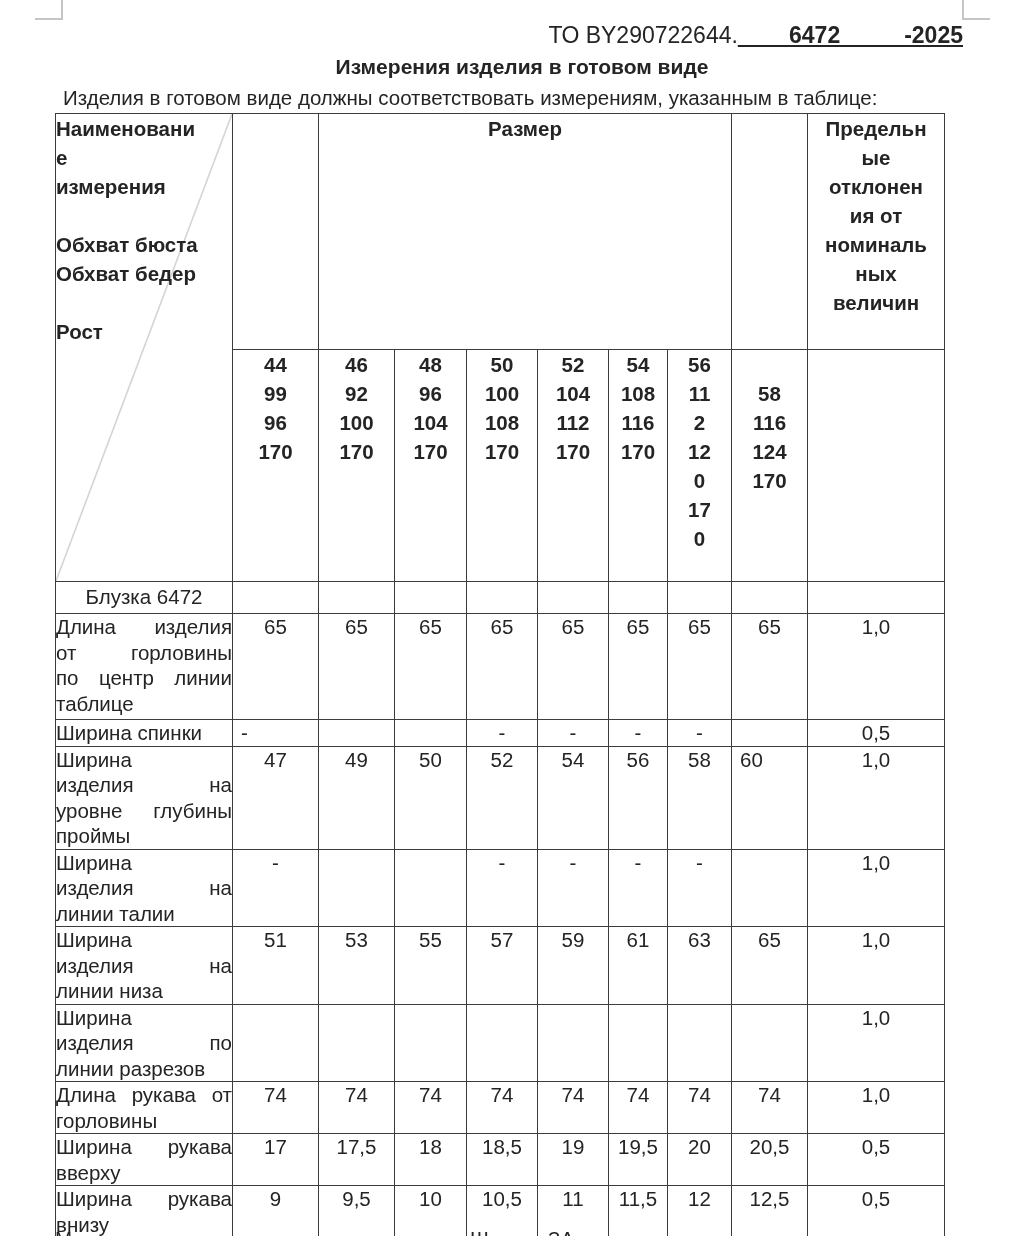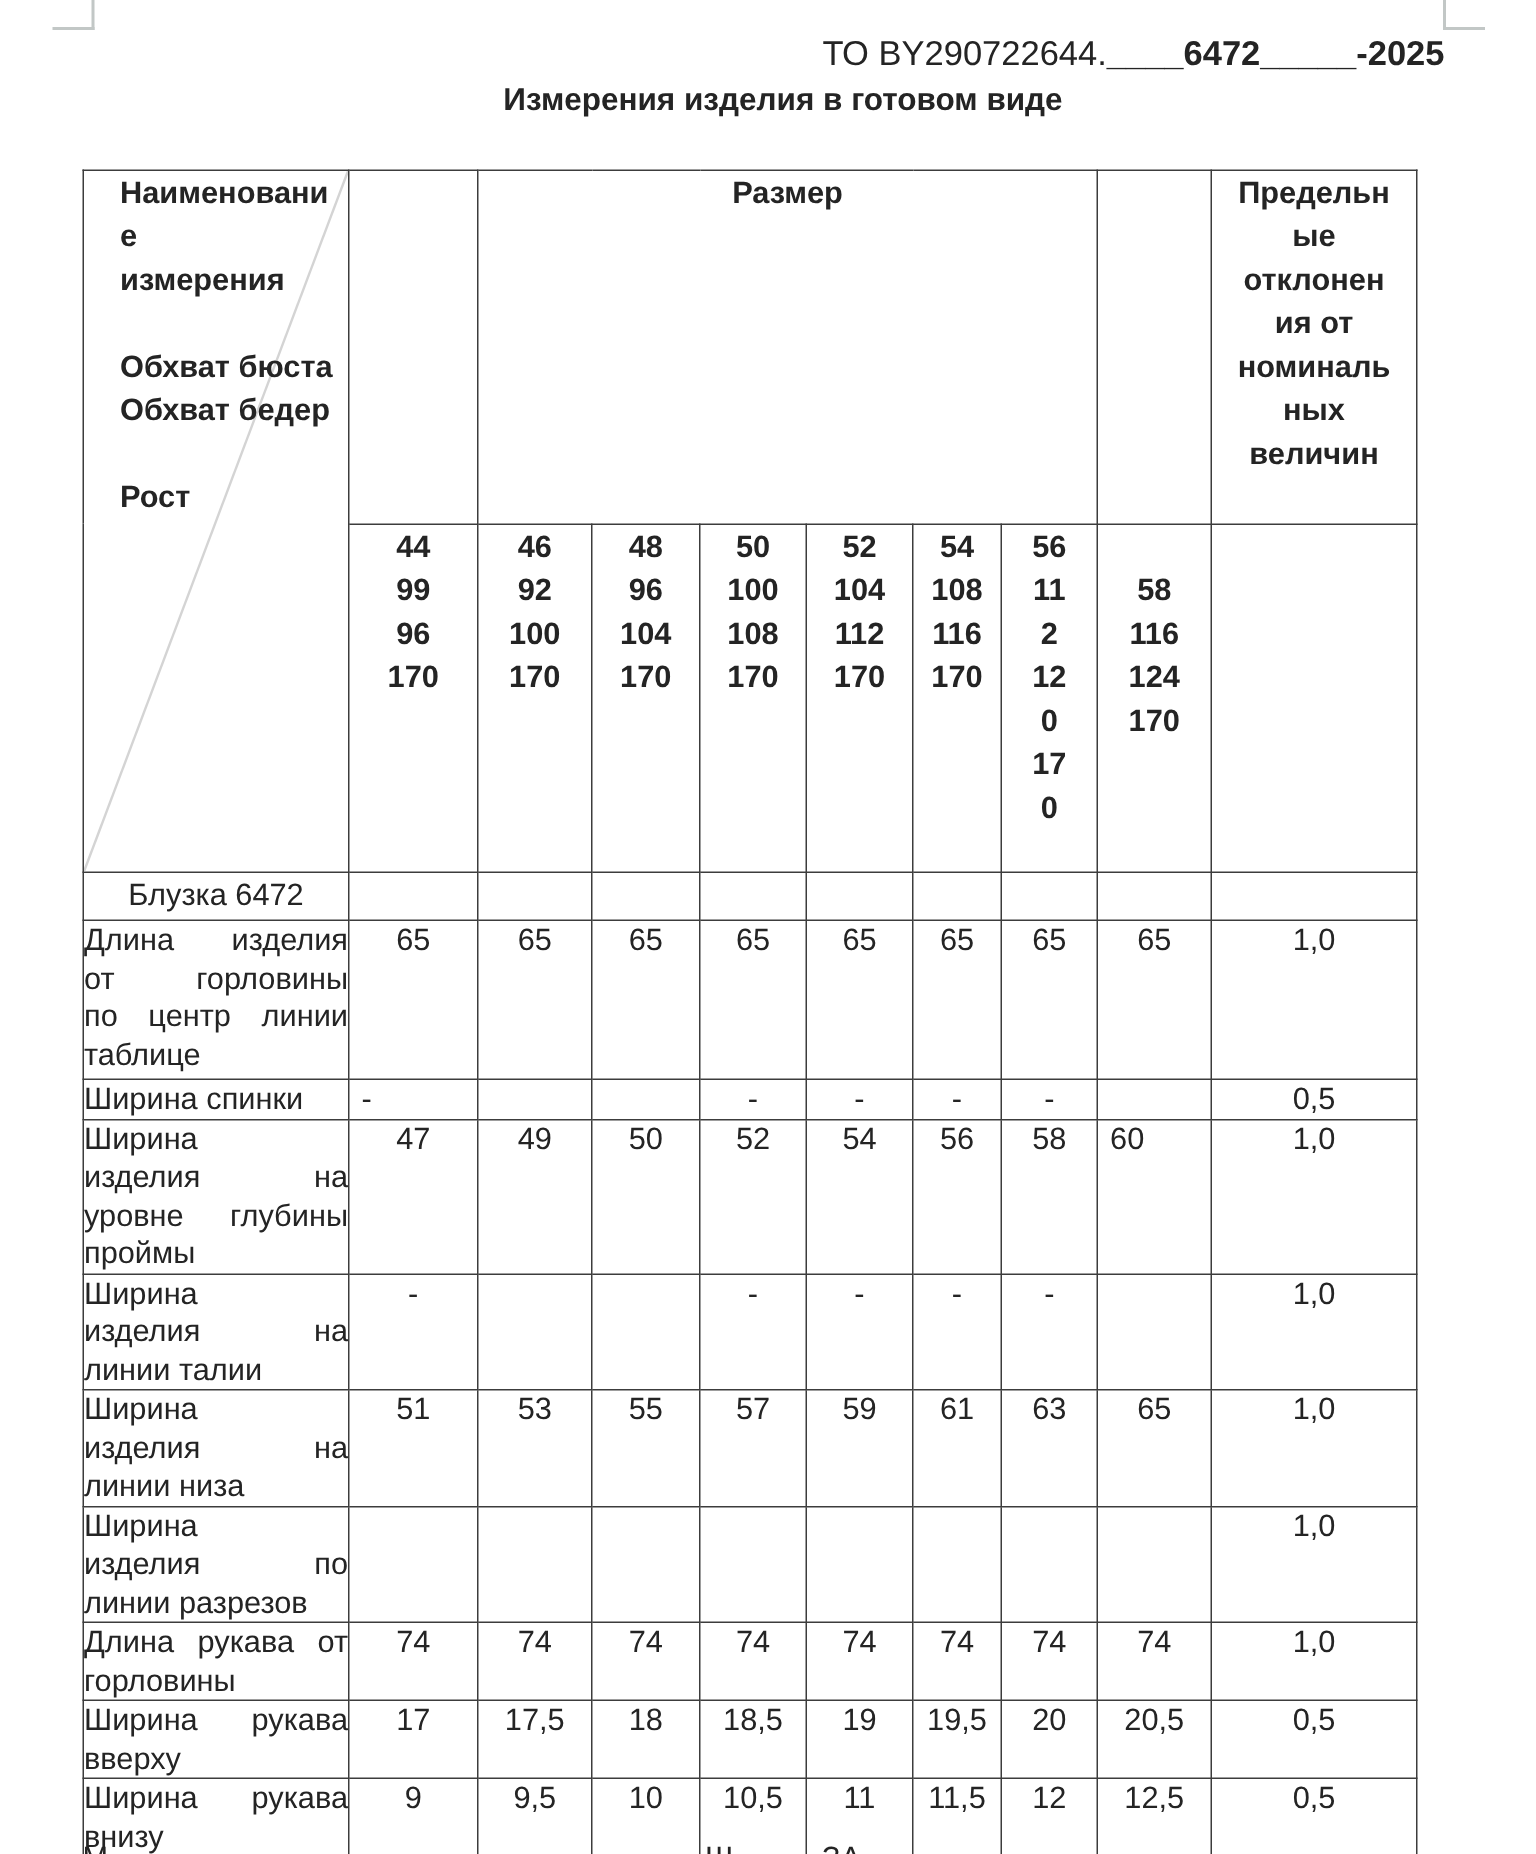--- a/index.html
+++ b/index.html
@@ -5,32 +5,32 @@
   html,body{margin:0;padding:0;background:#ffffff;}
   .page{
     position:relative;width:1024px;height:1236px;background:#ffffff;overflow:hidden;
     font-family:"Liberation Sans","DejaVu Sans",sans-serif;color:#242424;
   }
   
   .corner-mark{position:absolute;width:26px;height:18px;}
   .corner-mark.tl{left:35px;top:0;border-right:2px solid #c2c7c6;border-bottom:2px solid #c2c7c6;}
   .corner-mark.tr{left:962px;top:0;border-left:2px solid #c2c7c6;border-bottom:2px solid #c2c7c6;}
   .doc-number{position:absolute;top:22px;right:61px;font-size:23px;white-space:nowrap;}
-  .doc-number .bold-part{font-weight:bold;}
+  .doc-number .bold-part{font-weight:bold;text-decoration:underline;}
   .title{position:absolute;top:55px;left:72px;width:900px;text-align:center;font-weight:bold;font-size:21px;}
   .intro{position:absolute;top:86px;left:63px;width:900px;font-size:20.5px;}
   table.meas{
     position:absolute;left:55px;top:113px;width:889px;
     border-collapse:collapse;table-layout:fixed;
     font-size:20.5px;color:#242424;
   }
   table.meas td{border:1px solid #3c3c3c;vertical-align:top;padding:0;overflow:hidden;}
   td.name-cell{position:relative;font-weight:bold;line-height:29px;padding:2px 6px 0 7px;}
   td.name-cell svg{position:absolute;left:0;top:0;width:100%;height:100%;}
-  td.name-cell .nlines{position:relative;margin-left:24px;}
+  td.name-cell .nlines{position:relative;}
   td.size-header-cell{font-weight:bold;text-align:center;padding-top:3px;line-height:29px;}
   td.dev-header-cell{font-weight:bold;text-align:center;vertical-align:bottom;line-height:29px;padding-bottom:2px;margin-top:30px;}
   td.size-col{font-weight:bold;text-align:center;line-height:29px;padding-top:4px;margin-left:44px;}
   tr.group-row td{height:31px;}
   td.group-label{font-weight:normal;text-align:center;line-height:29px;}
   td.row-label{line-height:25.5px;padding:0 9px 0 7px;text-align:left;}
   td.row-label .jl{text-align:justify;text-align-last:justify;}
   td.value-cell{text-align:center;line-height:25.5px;padding-top:1px;}
   td.value-cell.align-left{text-align:left;padding-left:8px;}
   td.dev-cell{text-align:center;line-height:25.5px;padding-top:1px;}
@@ -44,20 +44,21 @@
 
   <div class="corner-mark tl"></div>
   <div class="corner-mark tr"></div>
 
   <div class="doc-number">
     <span>ТО BY290722644.</span><span class="bold-part">____6472_____-2025</span>
   </div>
 
   <div class="title">Измерения изделия в готовом виде</div>
 
+  <div class="intro">Изделия в готовом виде должны соответствовать измерениям, указанным в таблице:</div>
 
   <table class="meas">
     <colgroup>
       <col style="width:177px">
         <col style="width:86px">
         <col style="width:76px">
         <col style="width:72px">
       <col style="width:71px">
         <col style="width:71px">
         <col style="width:59px">

